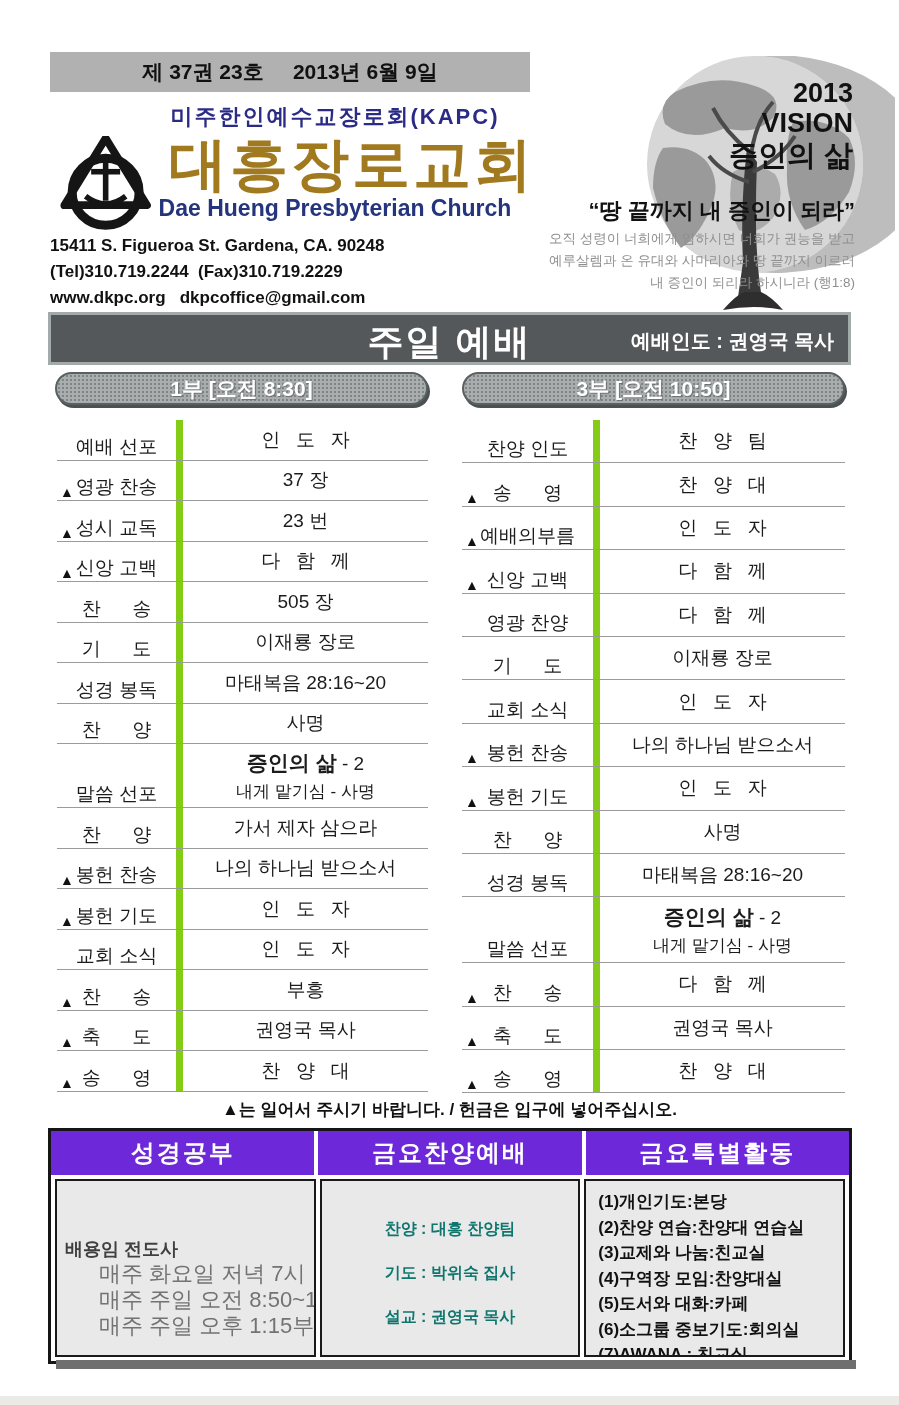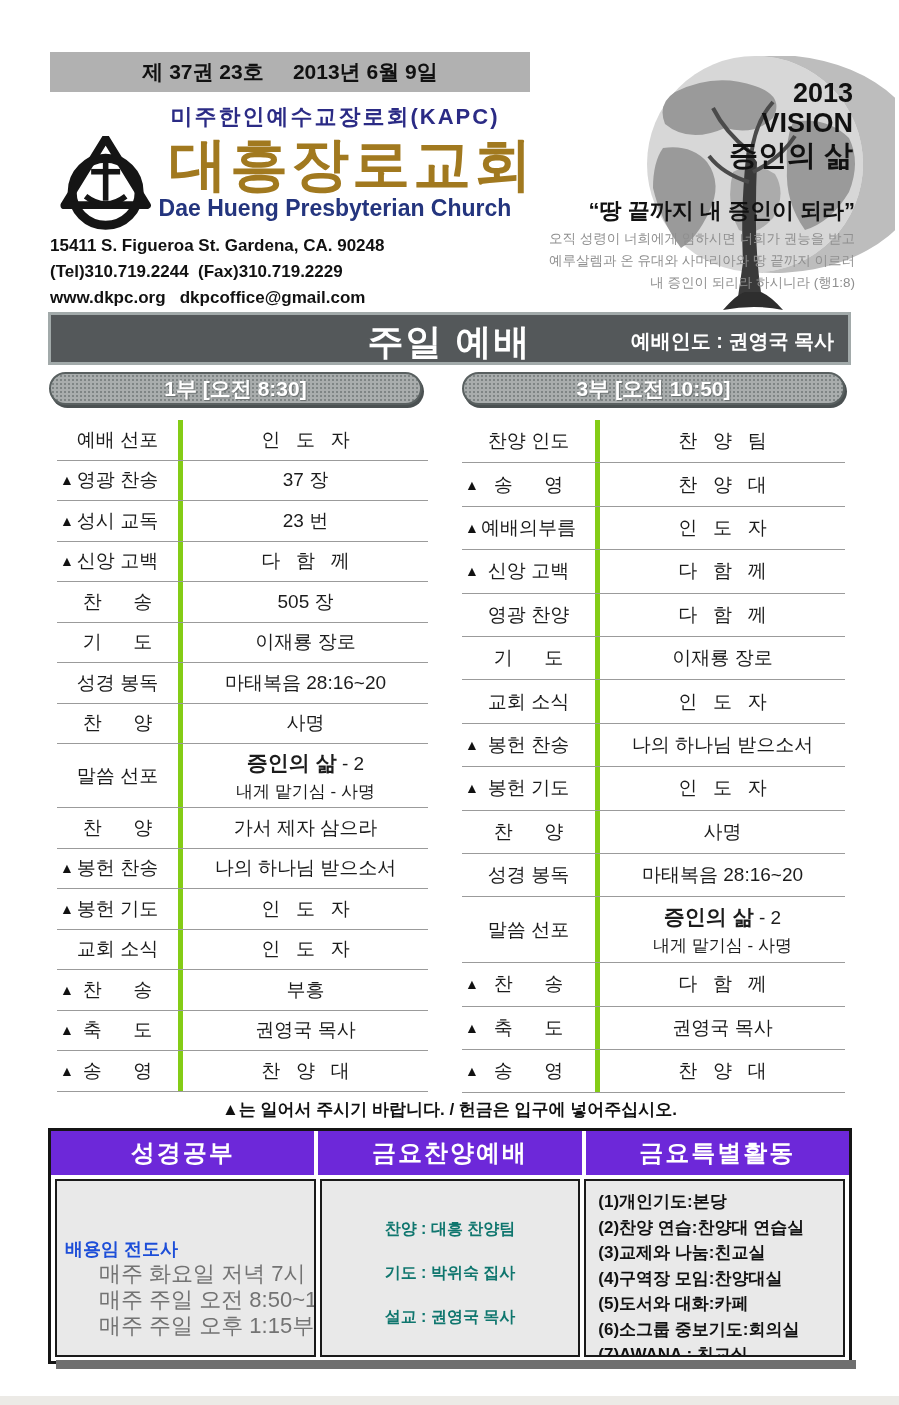--- a/index.html
+++ b/index.html
@@ -38,34 +38,34 @@
     color:#fff;font-weight:bold;font-size:36px;letter-spacing:2px;}
   .worship-leader{position:absolute;right:14px;top:13px;color:#fff;font-weight:bold;font-size:20px;}
 
   
   .pill{position:absolute;top:372px;height:33px;border-radius:17px;box-sizing:border-box;
     background-color:#a9adad;
     background-image:radial-gradient(circle,#7f8585 1px,transparent 1.3px);background-size:4px 4px;
     border:2px solid #596060;box-shadow:2px 3px 0 #4b5152;
     display:flex;align-items:center;justify-content:center;}
   .pill span{color:#fff;font-weight:bold;font-size:21px;white-space:pre;text-shadow:1px 1px 1px #6a6f6f;}
-  .pill.left{left:49px;width:373px;justify-content:center;}
+  .pill.left{left:55px;width:373px;justify-content:center;}
   .pill.right{left:462px;width:383px;}
 
   
   .svc-table{position:absolute;top:420px;display:flex;flex-direction:column;}
   .svc-table.left{left:57px;width:371px;}
   .svc-table.right{left:462px;width:383px;}
   .svc-row{display:flex;align-items:center;border-bottom:1px solid #9b9b9b;box-sizing:border-box;}
   .svc-table.left  .svc-row{height:40.5px;}
   .svc-table.right .svc-row{height:43.4px;}
   .svc-table.left  .svc-row.sermon{height:64px;}
   .svc-table.right .svc-row.sermon{height:66px;}
-  .cell-label{position:relative;display:flex;align-items:center;justify-content:center;
-    align-self:stretch;border-right:5px solid #84cc16;box-sizing:border-box;}
+  .cell-label{position:relative;display:flex;align-items:flex-end;justify-content:center;
+    align-self:stretch;border-right:7px solid #84cc16;box-sizing:border-box;}
   .svc-table.left  .cell-label{width:126px;}
   .svc-table.right .cell-label{width:138px;}
   .marker{position:absolute;left:3px;font-size:14px;color:#111;}
   .label-text{font-size:19px;color:#1c1c1c;white-space:pre;}
   .cell-value{flex:1;display:flex;flex-direction:column;align-items:center;justify-content:center;}
   .value-text{font-size:19px;color:#1c1c1c;white-space:pre;text-align:center;}
   .sermon-line1{font-size:19px;color:#1c1c1c;white-space:pre;}
   .sermon-title{font-weight:bold;font-size:21px;}
   .sermon-sub{font-size:17px;color:#1c1c1c;white-space:pre;margin-top:3px;}
 
@@ -75,21 +75,21 @@
 
   
   .bottom-box{position:absolute;left:48px;top:1128px;width:804px;box-sizing:border-box;
     border:3px solid #151515;background:#fff;padding:0 0 4px 0;}
   .bb-headers{display:grid;grid-template-columns:1fr 1fr 1fr;gap:4px;}
   .bb-header{background:#6d28d9;color:#fff;font-weight:bold;font-size:24px;
     height:44px;display:flex;align-items:center;justify-content:center;letter-spacing:2px;}
   .bb-cells{display:grid;grid-template-columns:1fr 1fr 1fr;gap:4px;margin-top:4px;padding:0 4px;}
   .bb-cell{background:#e9e9e9;border:2px solid #1a1a1a;box-sizing:border-box;height:178px;overflow:hidden;}
   .bb-cell.c0{padding:56px 6px 0 8px;}
-  .c0 .leader{font-weight:bold;font-size:18px;color:#1d4ed8;}
+  .c0 .leader{font-weight:bold;font-size:18px;color:#404040;}
   .c0 .line{font-size:22px;color:#737373;line-height:26px;padding-left:34px;white-space:pre;}
   .bb-cell.c1{padding-top:26px;text-align:center;}
   .c1 .line{font-weight:bold;font-size:16px;color:#0f766e;line-height:44px;white-space:pre;}
   .bb-cell.c2{padding:8px 7px 0 12px;}
   .c2 .line{font-weight:bold;font-size:17px;color:#111;line-height:25.5px;white-space:pre;}
   .box-shadow{position:absolute;left:56px;top:1360px;width:800px;height:9px;background:#6f6f6f;}
   .scan-strip{position:absolute;left:0;top:1396px;width:899px;height:9px;background:#eceae6;}
 </style>
 </head>
 <body>

